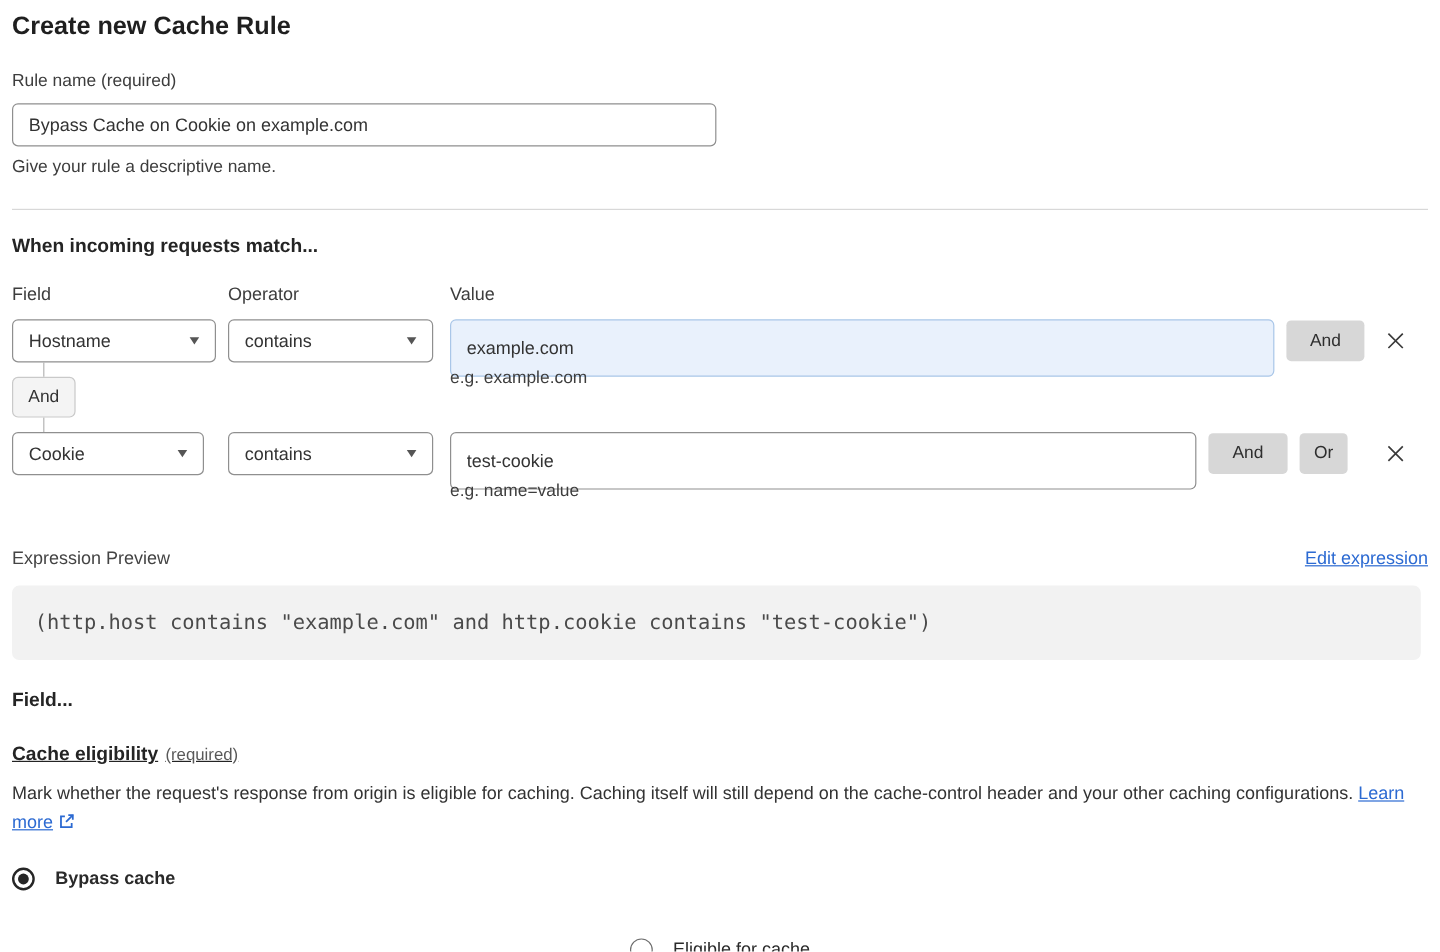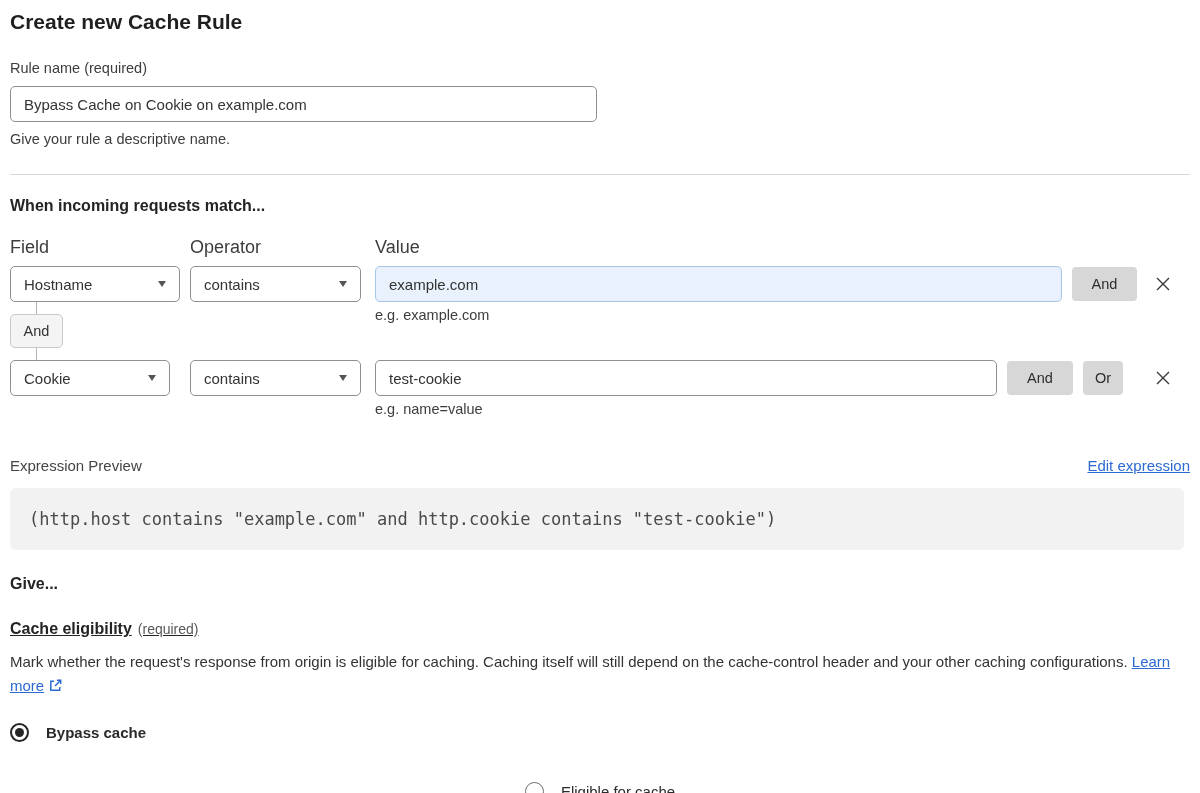--- a/index.html
+++ b/index.html
@@ -26,41 +26,41 @@
     font-size: 15px; color: #333333;
     background: #ffffff;
     outline: none;
   }
   .helper-text { margin-top: 8px; font-size: 14.5px; color: #3d3d3d; line-height: 18px; }
   .divider { border: none; border-top: 1px solid #d8d8d8; margin-top: 26px; }
   .section-heading { margin-top: 21px; font-size: 16px; font-weight: bold; color: #242424; line-height: 20px; }
 
   
   .builder { position: relative; margin-top: 21px; height: 182px; }
-  .builder .col-label { position: absolute; top: 0; font-size: 18px; color: #3d3d3d; }
+  .builder .col-label { position: absolute; top: 0; font-size: 15px; color: #3d3d3d; }
   .col-label.field { left: 0; }
   .col-label.operator { left: 180; left: 180px; }
   .col-label.value { left: 365px; }
   .select-box {
     position: absolute; height: 36px;
     border: 1px solid #8f8f8f; border-radius: 5px;
     background: #ffffff;
     display: flex; align-items: center; justify-content: space-between;
     padding: 0 13px;
     font-size: 15px; color: #333333;
     cursor: pointer;
   }
   .caret {
     width: 0; height: 0;
     border-left: 4.5px solid transparent;
     border-right: 4.5px solid transparent;
     border-top: 6px solid #555555;
   }
   .value-input {
-    position: absolute; height: 36px;
+    position: absolute; height: 48px;
     border: 1px solid #8f8f8f; border-radius: 5px;
     padding: 0 13px;
     font-family: "Liberation Sans", sans-serif;
     font-size: 15px; color: #333333;
     background: #ffffff; outline: none;
   }
   .value-input.focused { background: #e9f1fc; border-color: #a9c6e8; }
   .logic-btn {
     position: absolute; height: 34px;
     background: #d7d7d7; border: none; border-radius: 4px;
@@ -179,21 +179,21 @@
   </button>
   <div class="row-helper" style="top:164px;">e.g. name=value</div>
 </div>
 
 <div class="expr-header">
   <span class="expr-label">Expression Preview</span>
   <a class="expr-edit-link">Edit expression</a>
 </div>
 <div class="code-block">(http.host contains "example.com" and http.cookie contains "test-cookie")</div>
 
-<h2 class="then-heading">Give...</h2>
+<h2 class="then-heading">Field...</h2>
 
 <div class="eligibility-heading">
   <span class="bold">Cache eligibility</span><span class="required-note">(required)</span>
 </div>
 
 <p class="description"><span>Mark whether the request's response from origin is eligible for caching. Caching itself will still depend on the cache-control header and your other caching configurations.</span>
   <a class="inline-link">Learn more</a><span class="ext-icon"><svg width="15" height="15" viewBox="0 0 16 16" fill="none" stroke="#2c6ad2" stroke-width="1.6">
         <path d="M6.5 3.5 H3 V13 H12.5 V9.5"></path>
         <path d="M9.5 2.5 H13.5 V6.5"></path>
         <path d="M13.5 2.5 L7.5 8.5"></path>

